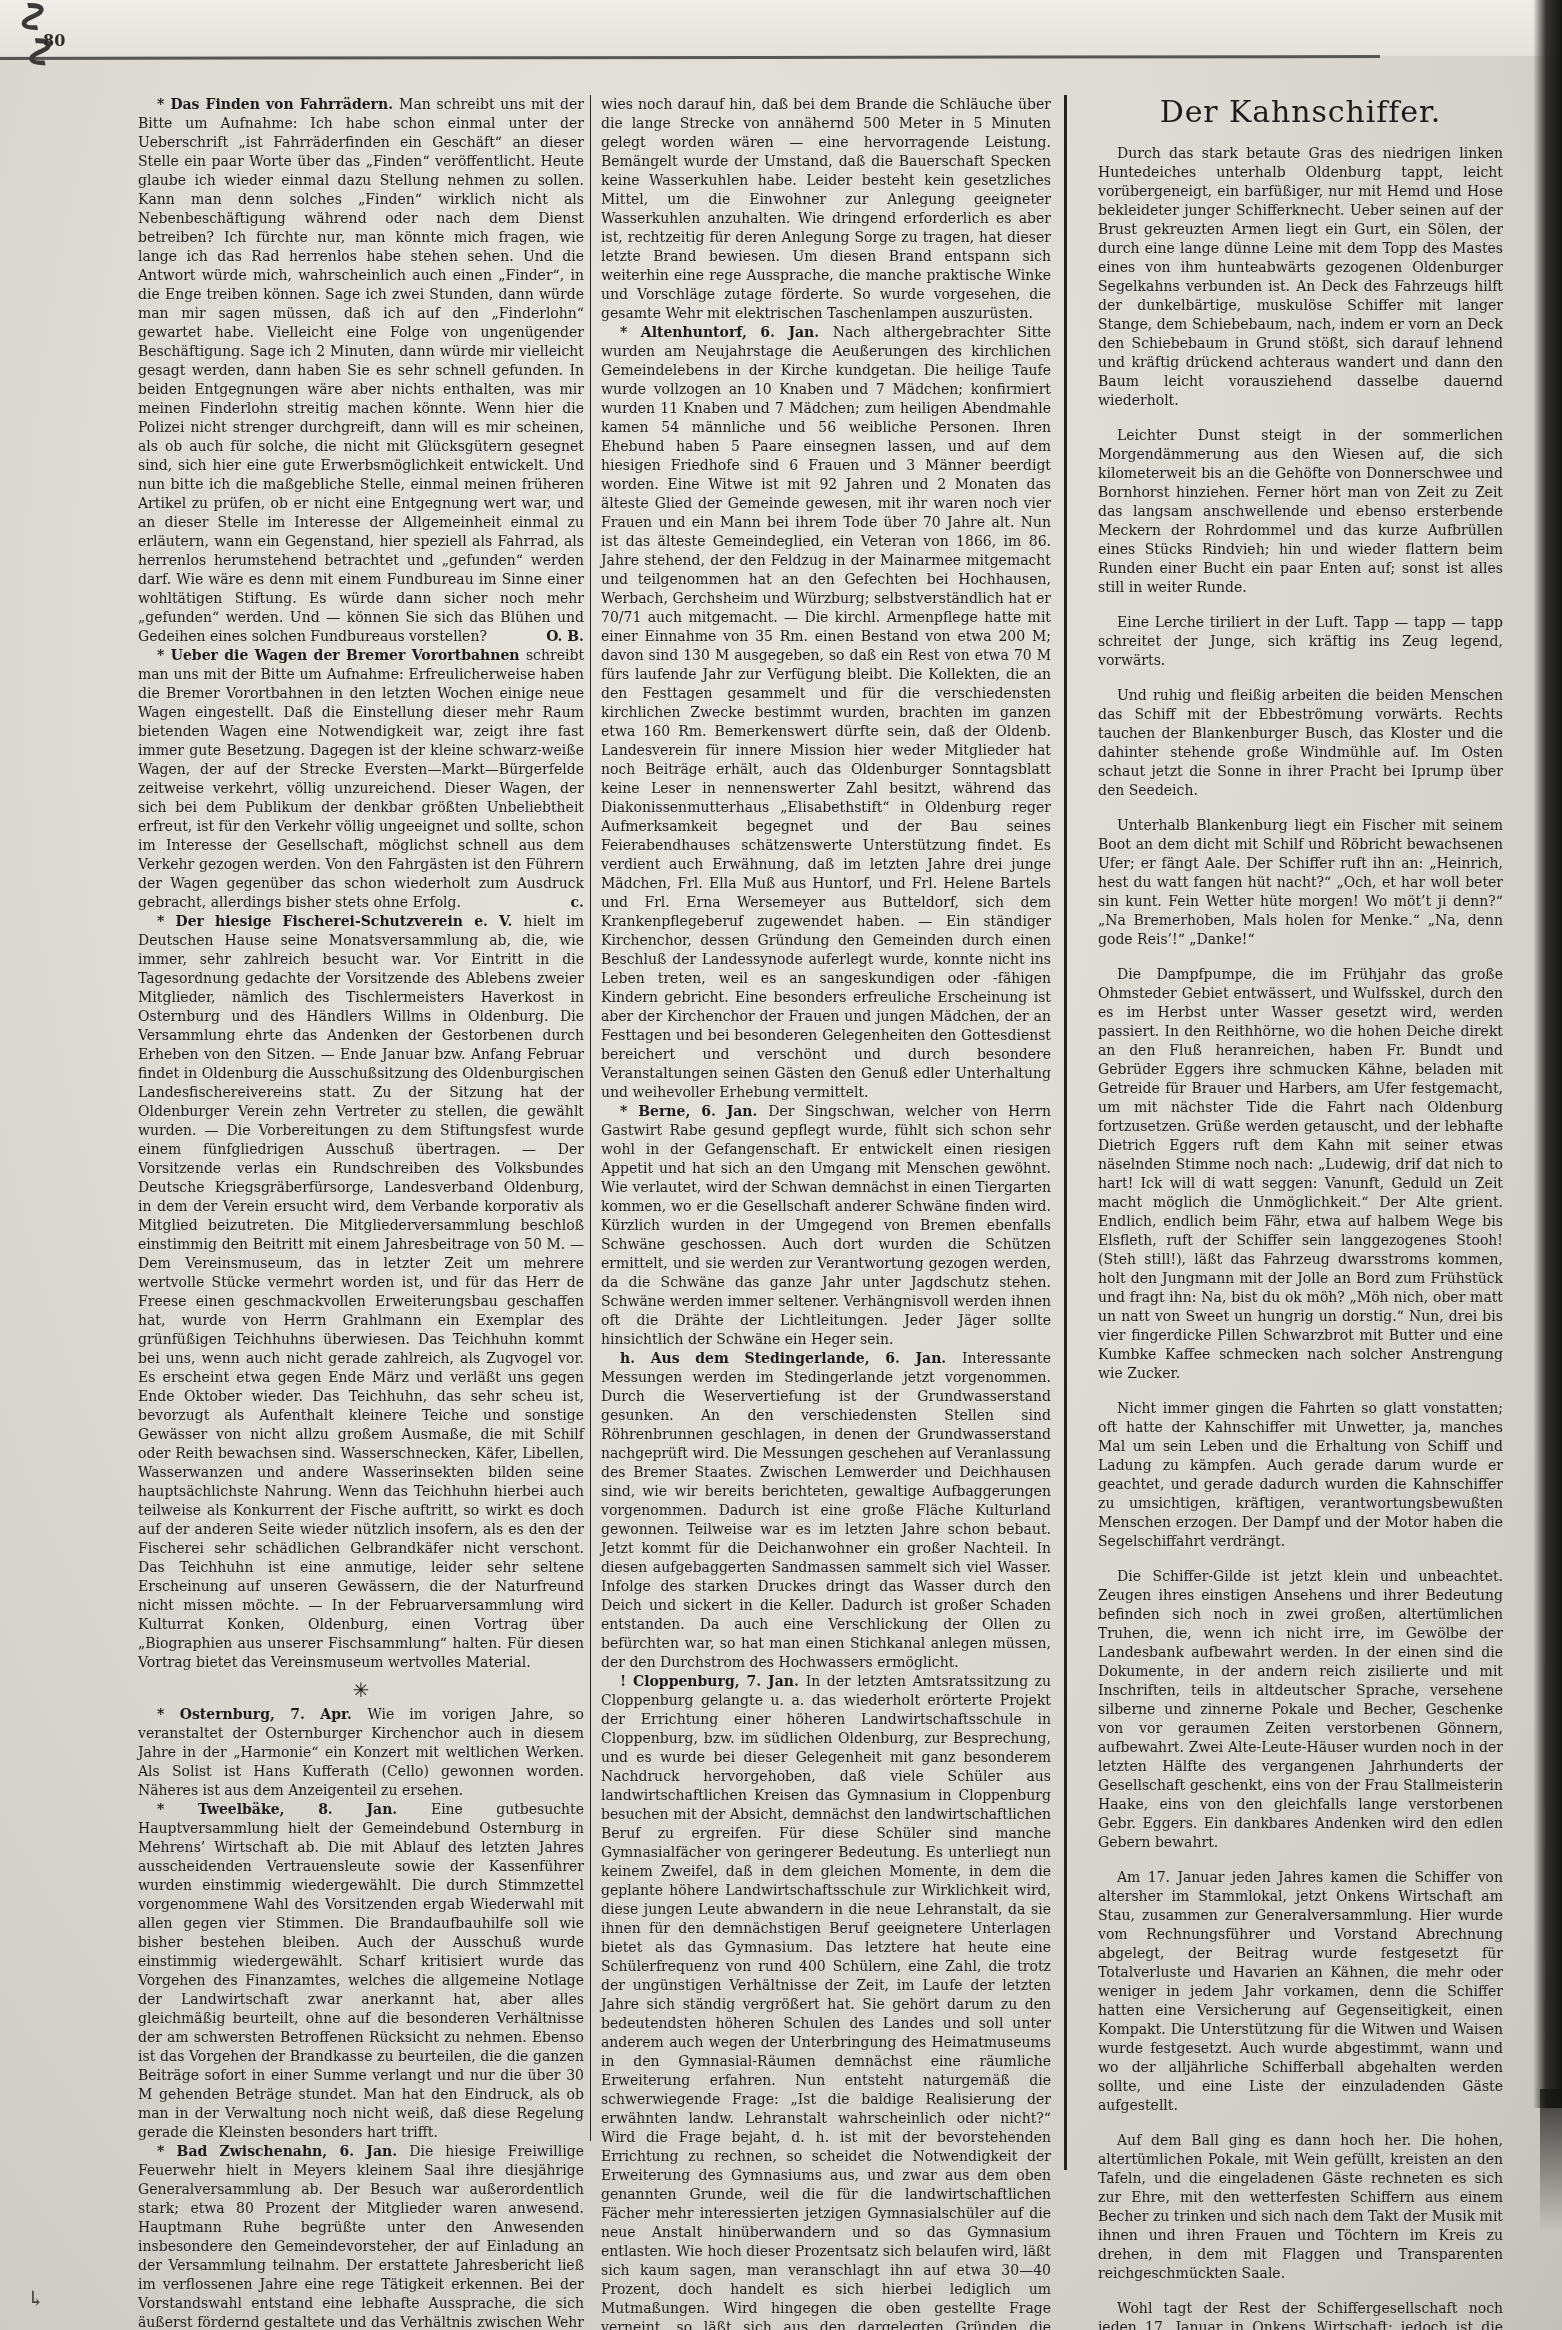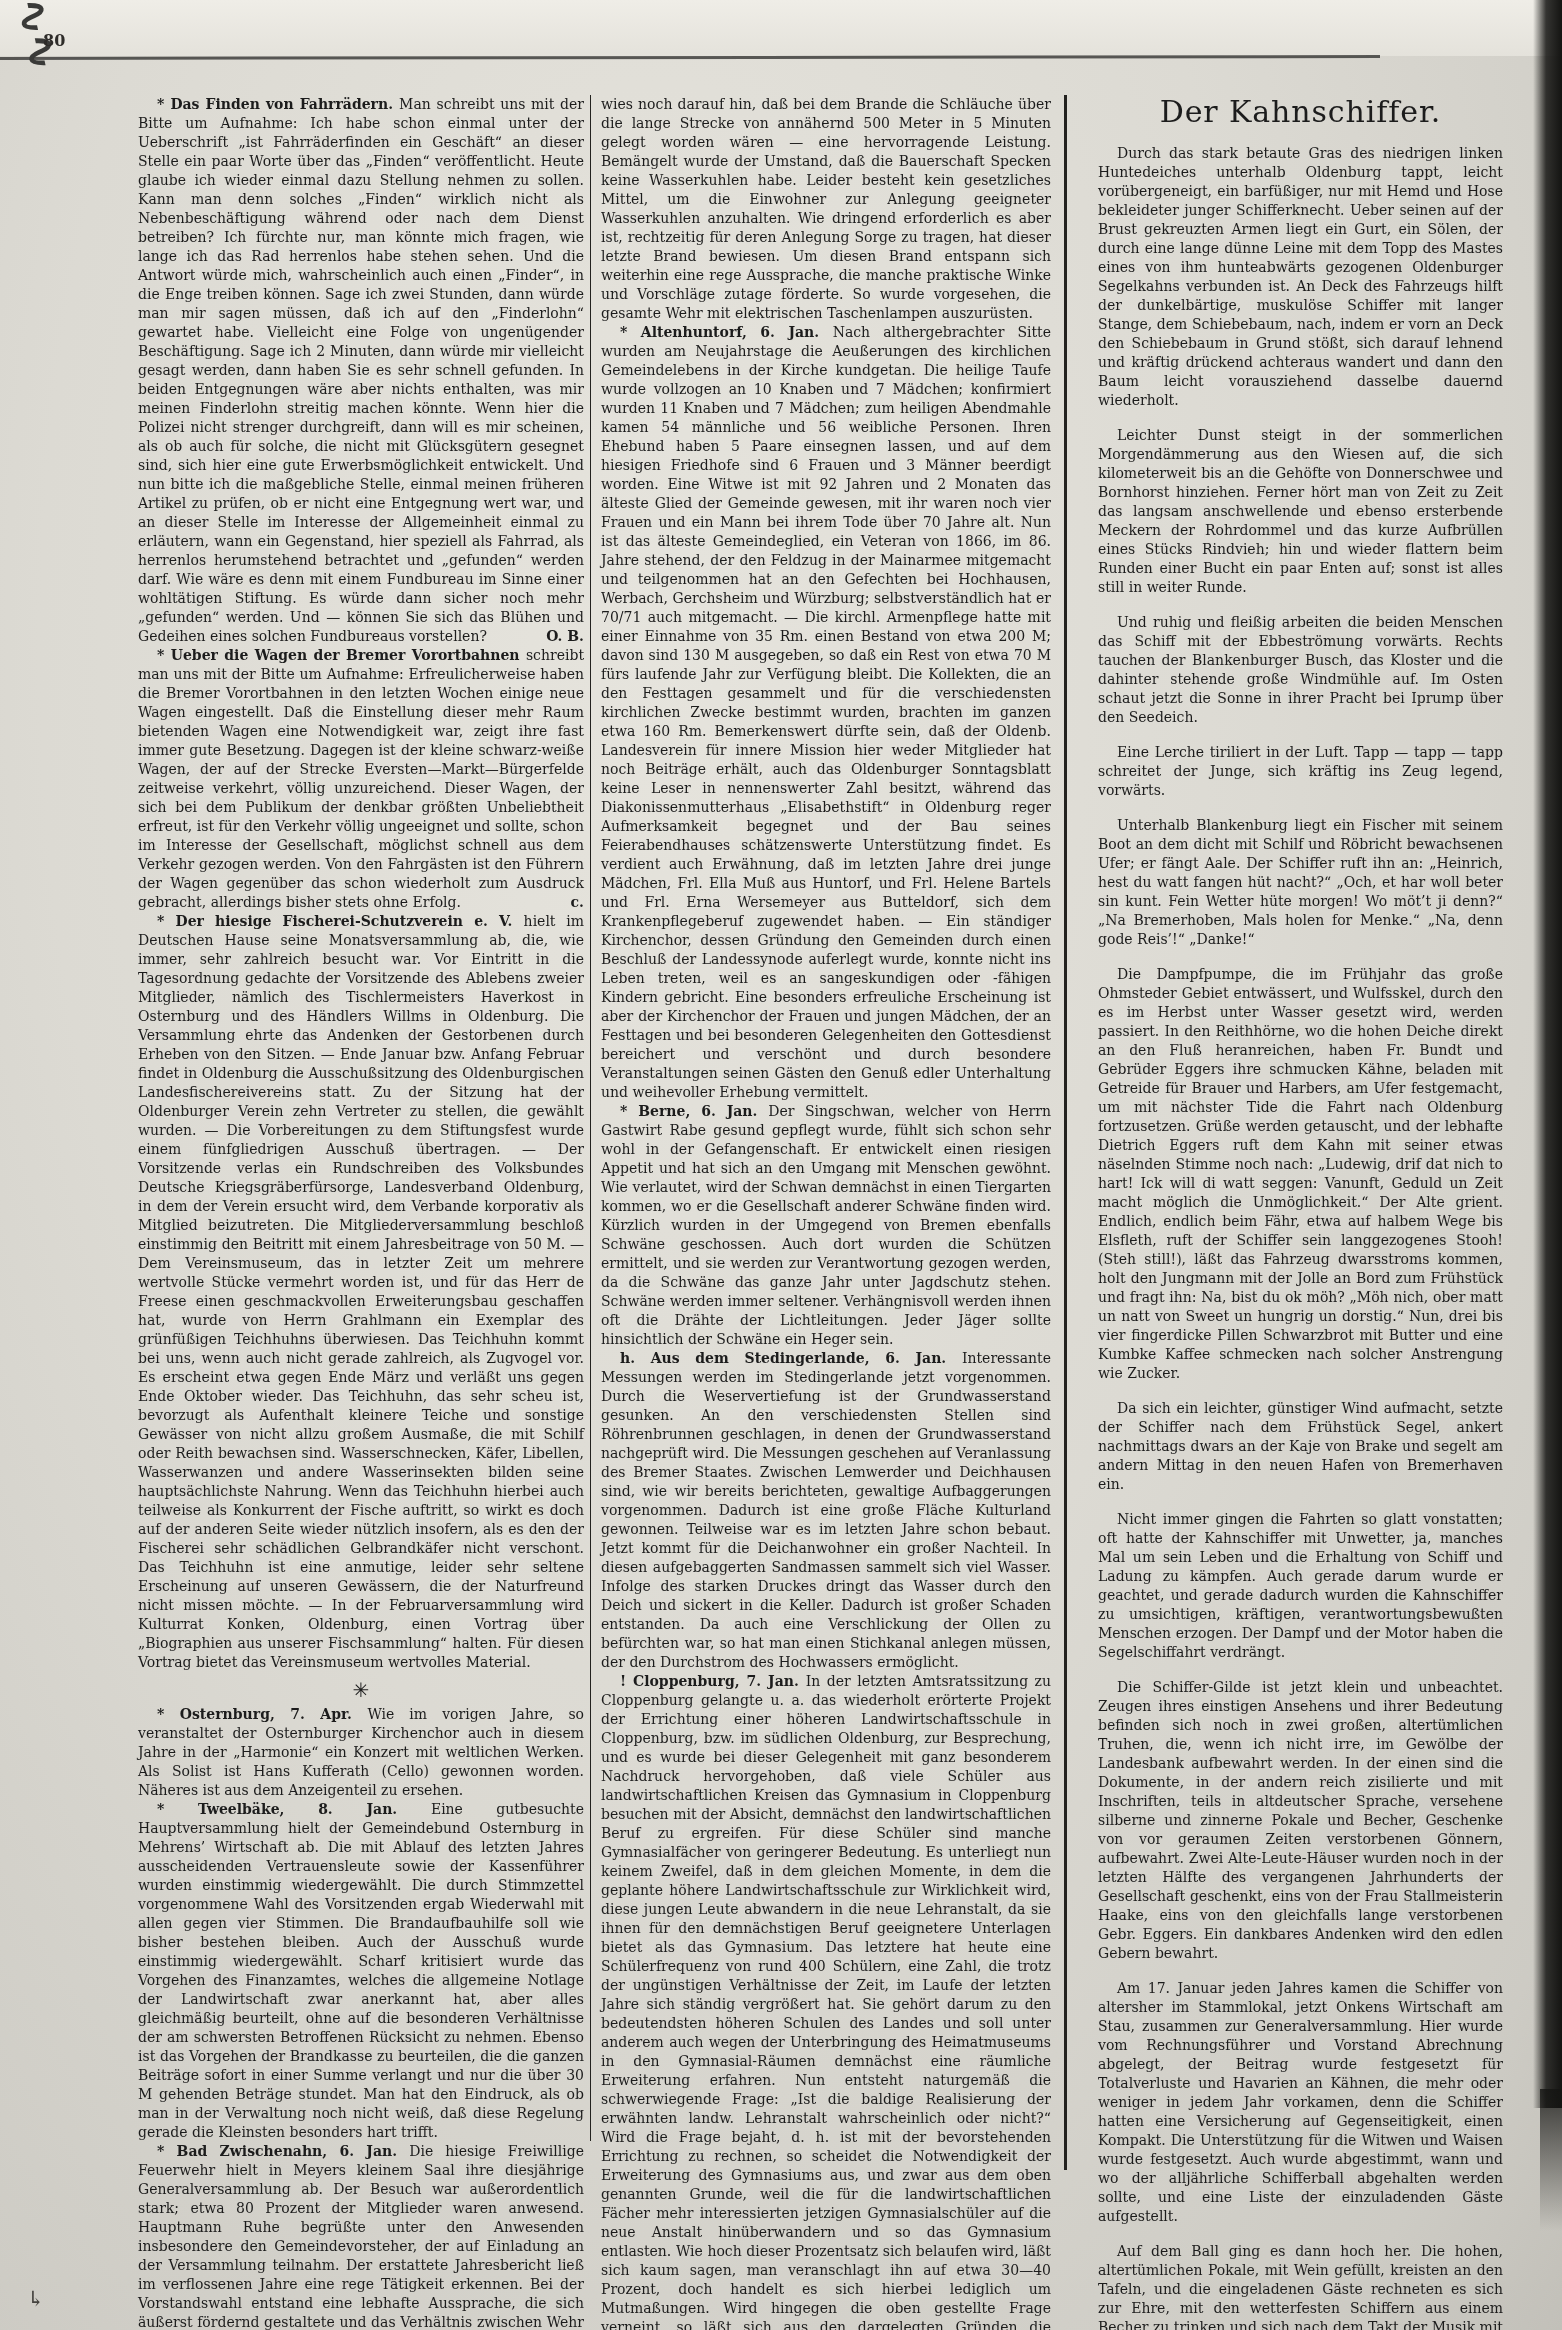--- a/index.html
+++ b/index.html
@@ -87,25 +87,24 @@
     <p class="art">
       <span class="lead">! Cloppenburg, 7. Jan.</span><span>In der letzten Amtsratssitzung zu Cloppenburg gelangte u. a. das wiederholt erörterte Projekt der Errichtung einer höheren Landwirtschaftsschule in Cloppenburg, bzw. im südlichen Oldenburg, zur Besprechung, und es wurde bei dieser Gelegenheit mit ganz besonderem Nachdruck hervorgehoben, daß viele Schüler aus landwirtschaftlichen Kreisen das Gymnasium in Cloppenburg besuchen mit der Absicht, demnächst den landwirtschaftlichen Beruf zu ergreifen. Für diese Schüler sind manche Gymnasialfächer von geringerer Bedeutung. Es unterliegt nun keinem Zweifel, daß in dem gleichen Momente, in dem die geplante höhere Landwirtschaftsschule zur Wirklichkeit wird, diese jungen Leute abwandern in die neue Lehranstalt, da sie ihnen für den demnächstigen Beruf geeignetere Unterlagen bietet als das Gymnasium. Das letztere hat heute eine Schülerfrequenz von rund 400 Schülern, eine Zahl, die trotz der ungünstigen Verhältnisse der Zeit, im Laufe der letzten Jahre sich ständig vergrößert hat. Sie gehört darum zu den bedeutendsten höheren Schulen des Landes und soll unter anderem auch wegen der Unterbringung des Heimatmuseums in den Gymnasial-Räumen demnächst eine räumliche Erweiterung erfahren. Nun entsteht naturgemäß die schwerwiegende Frage: „Ist die baldige Realisierung der erwähnten landw. Lehranstalt wahrscheinlich oder nicht?“ Wird die Frage bejaht, d. h. ist mit der bevorstehenden Errichtung zu rechnen, so scheidet die Notwendigkeit der Erweiterung des Gymnasiums aus, und zwar aus dem oben genannten Grunde, weil die für die landwirtschaftlichen Fächer mehr interessierten jetzigen Gymnasialschüler auf die neue Anstalt hinüberwandern und so das Gymnasium entlasten. Wie hoch dieser Prozentsatz sich belaufen wird, läßt sich kaum sagen, man veranschlagt ihn auf etwa 30—40 Prozent, doch handelt es sich hierbei lediglich um Mutmaßungen. Wird hingegen die oben gestellte Frage verneint, so läßt sich aus den dargelegten Gründen die beantragte räumliche Erweiterung des Gymnasiums in Cloppenburg schwerlich vermeiden. Es kommt also darauf an, vor der endgültigen Regelung der fraglichen Angelegenheit, sich zunächst darüber klar zu werden, ob die landw. Lehranstalt bald errichtet werden soll oder nicht.</span>
     </p>
 
   </div>
 
   <div class="col col-3">
     <p class="headline">Der Kahnschiffer.</p>
     <p class="body">Durch das stark betaute Gras des niedrigen linken Huntedeiches unterhalb Oldenburg tappt, leicht vorübergeneigt, ein barfüßiger, nur mit Hemd und Hose bekleideter junger Schifferknecht. Ueber seinen auf der Brust gekreuzten Armen liegt ein Gurt, ein Sölen, der durch eine lange dünne Leine mit dem Topp des Mastes eines von ihm hunteabwärts gezogenen Oldenburger Segelkahns verbunden ist. An Deck des Fahrzeugs hilft der dunkelbärtige, muskulöse Schiffer mit langer Stange, dem Schiebebaum, nach, indem er vorn an Deck den Schiebebaum in Grund stößt, sich darauf lehnend und kräftig drückend achteraus wandert und dann den Baum leicht vorausziehend dasselbe dauernd wiederholt.</p>
     <p class="body">Leichter Dunst steigt in der sommerlichen Morgendämmerung aus den Wiesen auf, die sich kilometerweit bis an die Gehöfte von Donnerschwee und Bornhorst hinziehen. Ferner hört man von Zeit zu Zeit das langsam anschwellende und ebenso ersterbende Meckern der Rohrdommel und das kurze Aufbrüllen eines Stücks Rindvieh; hin und wieder flattern beim Runden einer Bucht ein paar Enten auf; sonst ist alles still in weiter Runde.</p>
+    <p class="body">Eine Lerche tiriliert in der Luft. Tapp — tapp — tapp schreitet der Junge, sich kräftig ins Zeug legend, vorwärts.</p>
     <p class="body">Und ruhig und fleißig arbeiten die beiden Menschen das Schiff mit der Ebbeströmung vorwärts. Rechts tauchen der Blankenburger Busch, das Kloster und die dahinter stehende große Windmühle auf. Im Osten schaut jetzt die Sonne in ihrer Pracht bei Iprump über den Seedeich.</p>
-    <p class="body">Eine Lerche tiriliert in der Luft. Tapp — tapp — tapp schreitet der Junge, sich kräftig ins Zeug legend, vorwärts.</p>
     <p class="body">Unterhalb Blankenburg liegt ein Fischer mit seinem Boot an dem dicht mit Schilf und Röbricht bewachsenen Ufer; er fängt Aale. Der Schiffer ruft ihn an: „Heinrich, hest du watt fangen hüt nacht?“ „Och, et har woll beter sin kunt. Fein Wetter hüte morgen! Wo möt’t ji denn?“ „Na Bremerhoben, Mals holen for Menke.“ „Na, denn gode Reis’!“ „Danke!“</p>
     <p class="body">Die Dampfpumpe, die im Frühjahr das große Ohmsteder Gebiet entwässert, und Wulfsskel, durch den es im Herbst unter Wasser gesetzt wird, werden passiert. In den Reithhörne, wo die hohen Deiche direkt an den Fluß heranreichen, haben Fr. Bundt und Gebrüder Eggers ihre schmucken Kähne, beladen mit Getreide für Brauer und Harbers, am Ufer festgemacht, um mit nächster Tide die Fahrt nach Oldenburg fortzusetzen. Grüße werden getauscht, und der lebhafte Dietrich Eggers ruft dem Kahn mit seiner etwas näselnden Stimme noch nach: „Ludewig, drif dat nich to hart! Ick will di watt seggen: Vanunft, Geduld un Zeit macht möglich die Unmöglichkeit.“ Der Alte grient. Endlich, endlich beim Fähr, etwa auf halbem Wege bis Elsfleth, ruft der Schiffer sein langgezogenes Stooh! (Steh still!), läßt das Fahrzeug dwarsstroms kommen, holt den Jungmann mit der Jolle an Bord zum Frühstück und fragt ihn: Na, bist du ok möh? „Möh nich, ober matt un natt von Sweet un hungrig un dorstig.“ Nun, drei bis vier fingerdicke Pillen Schwarzbrot mit Butter und eine Kumbke Kaffee schmecken nach solcher Anstrengung wie Zucker.</p>
-    <p class="body">Da sich ein leichter, günstiger Wind aufmacht, setzte der Schiffer nach dem Frühstück Segel, ankert nachmittags dwars an der Kaje von Brake und segelt am andern Mittag in den neuen Hafen von Bremerhaven ein.</p>
     <p class="body">Nicht immer gingen die Fahrten so glatt vonstatten; oft hatte der Kahnschiffer mit Unwetter, ja, manches Mal um sein Leben und die Erhaltung von Schiff und Ladung zu kämpfen. Auch gerade darum wurde er geachtet, und gerade dadurch wurden die Kahnschiffer zu umsichtigen, kräftigen, verantwortungsbewußten Menschen erzogen. Der Dampf und der Motor haben die Segelschiffahrt verdrängt.</p>
     <p class="body">Die Schiffer-Gilde ist jetzt klein und unbeachtet. Zeugen ihres einstigen Ansehens und ihrer Bedeutung befinden sich noch in zwei großen, altertümlichen Truhen, die, wenn ich nicht irre, im Gewölbe der Landesbank aufbewahrt werden. In der einen sind die Dokumente, in der andern reich zisilierte und mit Inschriften, teils in altdeutscher Sprache, versehene silberne und zinnerne Pokale und Becher, Geschenke von vor geraumen Zeiten verstorbenen Gönnern, aufbewahrt. Zwei Alte-Leute-Häuser wurden noch in der letzten Hälfte des vergangenen Jahrhunderts der Gesellschaft geschenkt, eins von der Frau Stallmeisterin Haake, eins von den gleichfalls lange verstorbenen Gebr. Eggers. Ein dankbares Andenken wird den edlen Gebern bewahrt.</p>
     <p class="body">Am 17. Januar jeden Jahres kamen die Schiffer von altersher im Stammlokal, jetzt Onkens Wirtschaft am Stau, zusammen zur Generalversammlung. Hier wurde vom Rechnungsführer und Vorstand Abrechnung abgelegt, der Beitrag wurde festgesetzt für Totalverluste und Havarien an Kähnen, die mehr oder weniger in jedem Jahr vorkamen, denn die Schiffer hatten eine Versicherung auf Gegenseitigkeit, einen Kompakt. Die Unterstützung für die Witwen und Waisen wurde festgesetzt. Auch wurde abgestimmt, wann und wo der alljährliche Schifferball abgehalten werden sollte, und eine Liste der einzuladenden Gäste aufgestellt.</p>
     <p class="body">Auf dem Ball ging es dann hoch her. Die hohen, altertümlichen Pokale, mit Wein gefüllt, kreisten an den Tafeln, und die eingeladenen Gäste rechneten es sich zur Ehre, mit den wetterfesten Schiffern aus einem Becher zu trinken und sich nach dem Takt der Musik mit ihnen und ihren Frauen und Töchtern im Kreis zu drehen, in dem mit Flaggen und Transparenten reichgeschmückten Saale.</p>
     <p class="body">Wohl tagt der Rest der Schiffergesellschaft noch jeden 17. Januar in Onkens Wirtschaft; jedoch ist die Tagesordnung bald erledigt. Der Kompakt ist schon vor längeren Jahren aus Mangel an Kähnen aufgelöst. Weder kommt ein Ball in Frage, noch bekommen die Schiffer-Witwen Unterstützung, da das Vermögen der Anstalt der Inflation zum Opfer gefallen ist.</p>
     <p class="body">
       <span>Und doch ist es interessant, die Wrackstücke der Oldenburger Schiffergilde in dieser Versammlung oder in den Schifferheimen zu beobachten. Wenn man in diese von Wind und Wetter zerzausten und doch freundlichen Gesichter schaut, bekommt man unwillkürlich Achtung vor diesen Zeugen, der einst so blühenden Oldenburger Kahnschiffahrt.</span>
       <span class="sig">H. R.</span>
     </p>
 

